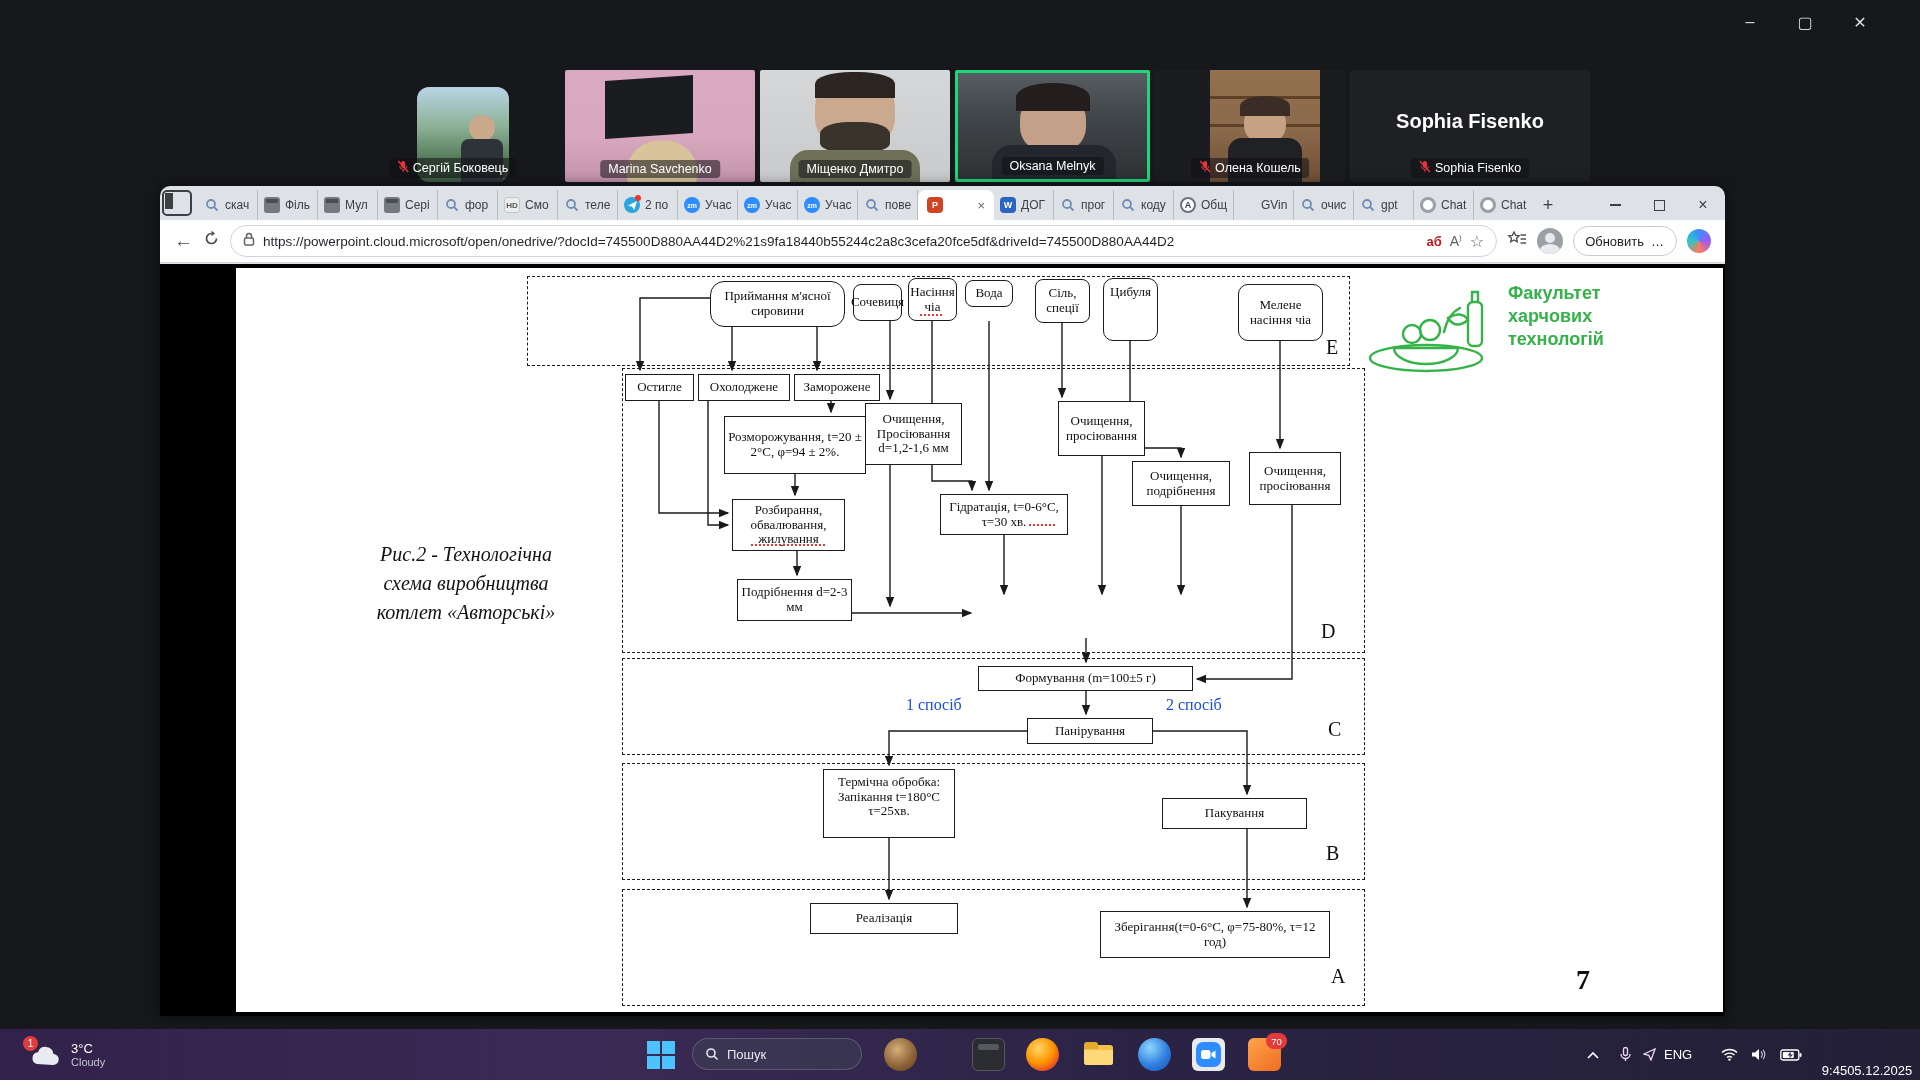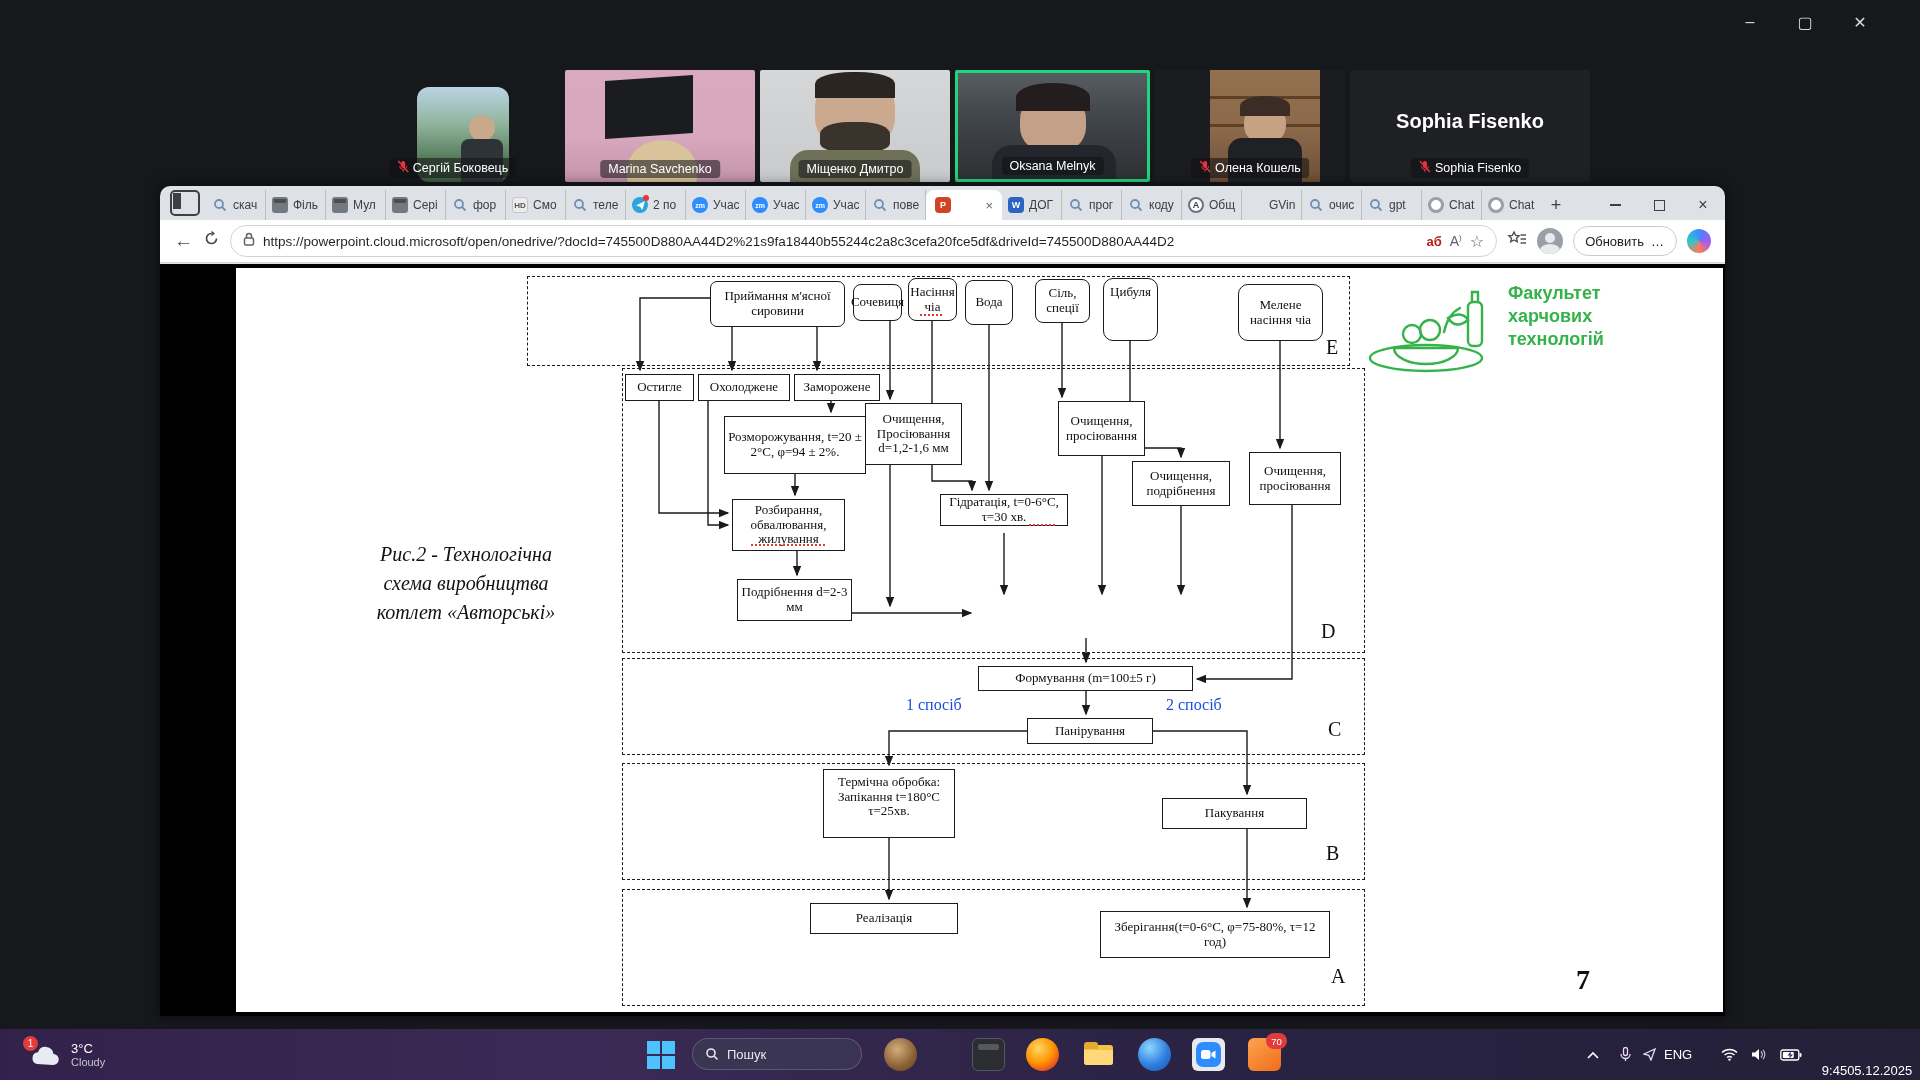--- a/index.html
+++ b/index.html
@@ -8,21 +8,21 @@
   
   #zoom-root{position:absolute;inset:0;background:#17181c;}
   .zwc{position:absolute;top:10px;width:30px;height:24px;display:flex;align-items:center;justify-content:center;color:#d8d8d8;}
   .tile{position:absolute;top:70px;height:112px;background:#212329;overflow:hidden;border-radius:2px;}
   .plabel{position:absolute;bottom:4px;left:50%;transform:translateX(-50%);display:flex;align-items:center;gap:4px;
     background:rgba(16,17,20,.55);padding:2px 8px;border-radius:4px;font-size:12.5px;color:#fff;white-space:nowrap;z-index:5;}
   .bigname{position:absolute;left:0;right:0;top:40px;text-align:center;color:#fff;font-size:20px;font-weight:bold;}
   
   #browser{position:absolute;left:160px;top:186px;width:1565px;height:830px;background:#dee1e6;
     border-radius:10px 10px 0 0;box-shadow:0 0 14px rgba(0,0,0,.6);}
-  #tabstrip{position:absolute;left:0;top:0;right:0;height:34px;display:flex;align-items:flex-end;padding-left:8px;box-sizing:border-box;}
+  #tabstrip{position:absolute;left:0;top:0;right:0;height:34px;display:flex;align-items:flex-end;box-sizing:border-box;}
   .tab{height:30px;display:flex;align-items:center;gap:5px;padding:0 6px;width:60px;box-sizing:border-box;
     border-right:1px solid #b9bdc4;color:#3c4043;font-size:12px;flex:none;}
   .tab .ttl{overflow:hidden;white-space:nowrap;width:30px;}
   .tab.active{background:#fff;border-radius:8px 8px 0 0;width:76px;border-right:none;justify-content:space-between;padding:0 9px;}
   .fav{width:16px;height:16px;flex:none;border-radius:3px;display:flex;align-items:center;justify-content:center;
     font-size:9px;font-weight:bold;color:#fff;position:relative;}
   .fav.search{background:none;}
   .fav.film{background:#757a80;}
   .fav.film::before{content:"";position:absolute;top:2px;left:2px;right:2px;height:4px;background:#4a4e53;}
   .fav.hd{background:#ececec;color:#555;font-size:8px;border:1px solid #c6c6c6;box-sizing:border-box;}
@@ -376,37 +376,37 @@
         <div class="zone" style="left:386px;top:100px;width:741px;height:283px;"></div>
         <div class="zone" style="left:386px;top:390px;width:741px;height:95px;"></div>
         <div class="zone" style="left:386px;top:495px;width:741px;height:115px;"></div>
         <div class="zone" style="left:386px;top:621px;width:741px;height:115px;"></div>
         <div class="zlabel" style="left:1090px;top:68px;">Е</div>
         <div class="zlabel" style="left:1085px;top:352px;">D</div>
         <div class="zlabel" style="left:1092px;top:450px;">С</div>
         <div class="zlabel" style="left:1090px;top:574px;">В</div>
         <div class="zlabel" style="left:1095px;top:697px;">А</div>
 
-        <div class="fbox" style="left:474px;top:13px;width:135px;height:46px;border-radius:7px;">Приймання м'ясної сировини</div>
+        <div class="fbox" style="left:474px;top:13px;width:135px;height:46px;border-radius:14px;">Приймання м'ясної сировини</div>
         <div class="fbox" style="left:617px;top:16px;width:49px;height:37px;border-radius:8px;">Сочевиця</div>
         <div class="fbox" style="left:672px;top:10px;width:49px;height:43px;border-radius:8px;">Насіння чіа</div>
-        <div class="fbox" style="left:729px;top:12px;width:48px;height:45px;border-radius:8px;">Вода</div>
+        <div class="fbox" style="left:729px;top:12px;width:48px;height:27px;border-radius:8px;">Вода</div>
         <div class="fbox" style="left:799px;top:11px;width:55px;height:44px;border-radius:8px;">Сіль, спеції</div>
         <div class="fbox" style="left:867px;top:10px;width:55px;height:63px;border-radius:10px;align-items:flex-start;padding-top:6px;">Цибуля</div>
         <div class="fbox" style="left:1002px;top:16px;width:85px;height:57px;border-radius:10px;">Мелене насіння чіа</div>
         <div class="fbox" style="left:389px;top:106px;width:69px;height:27px;">Остигле</div>
         <div class="fbox" style="left:462px;top:106px;width:92px;height:27px;">Охолоджене</div>
         <div class="fbox" style="left:558px;top:106px;width:86px;height:27px;">Заморожене</div>
         <div class="fbox" style="left:488px;top:148px;width:142px;height:58px;">Розморожування, t=20 ± 2°C, φ=94 ± 2%.</div>
         <div class="fbox" style="left:629px;top:135px;width:97px;height:62px;">Очищення, Просіювання d=1,2-1,6 мм</div>
         <div class="fbox" style="left:822px;top:133px;width:87px;height:55px;">Очищення, просіювання</div>
         <div class="fbox" style="left:896px;top:193px;width:98px;height:45px;">Очищення, подрібнення</div>
         <div class="fbox" style="left:1013px;top:184px;width:92px;height:53px;">Очищення, просіювання</div>
         <div class="fbox" style="left:496px;top:231px;width:113px;height:52px;">Розбирання, обвалювання, жилування</div>
-        <div class="fbox" style="left:704px;top:226px;width:128px;height:32px;">Гідратація, t=0-6°C, τ=30 хв.</div>
+        <div class="fbox" style="left:704px;top:226px;width:128px;height:41px;">Гідратація, t=0-6°C, τ=30 хв.</div>
         <div class="fbox" style="left:501px;top:311px;width:115px;height:42px;">Подрібнення d=2-3 мм</div>
         <div class="fbox" style="left:742px;top:398px;width:215px;height:25px;">Формування (m=100±5 г)</div>
         <div class="fbox" style="left:791px;top:450px;width:126px;height:26px;">Панірування</div>
         <div class="fbox" style="left:587px;top:501px;width:132px;height:69px;align-items:flex-start;padding-top:5px;">Термічна обробка: Запікання t=180°C τ=25хв.</div>
         <div class="fbox" style="left:926px;top:530px;width:145px;height:31px;">Пакування</div>
         <div class="fbox" style="left:574px;top:635px;width:148px;height:31px;">Реалізація</div>
         <div class="fbox" style="left:864px;top:643px;width:230px;height:47px;">Зберігання(t=0-6°C, φ=75-80%, τ=12 год)</div>
 
         <div class="squiggle" style="left:684px;top:46px;width:24px;"></div>
         <div class="squiggle" style="left:515px;top:276px;width:76px;"></div>

